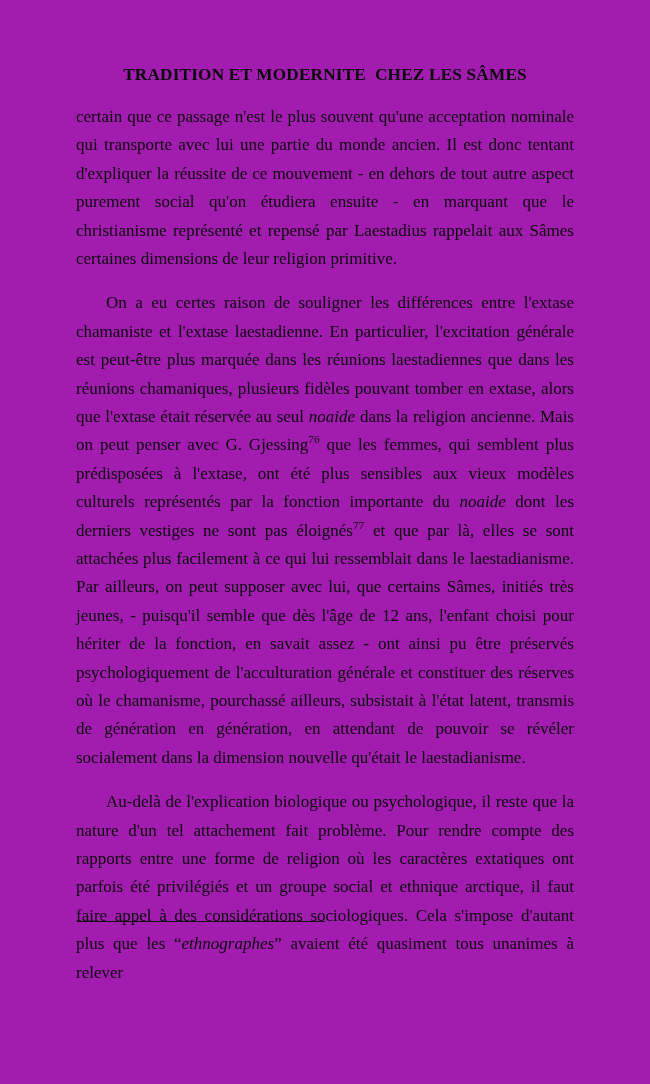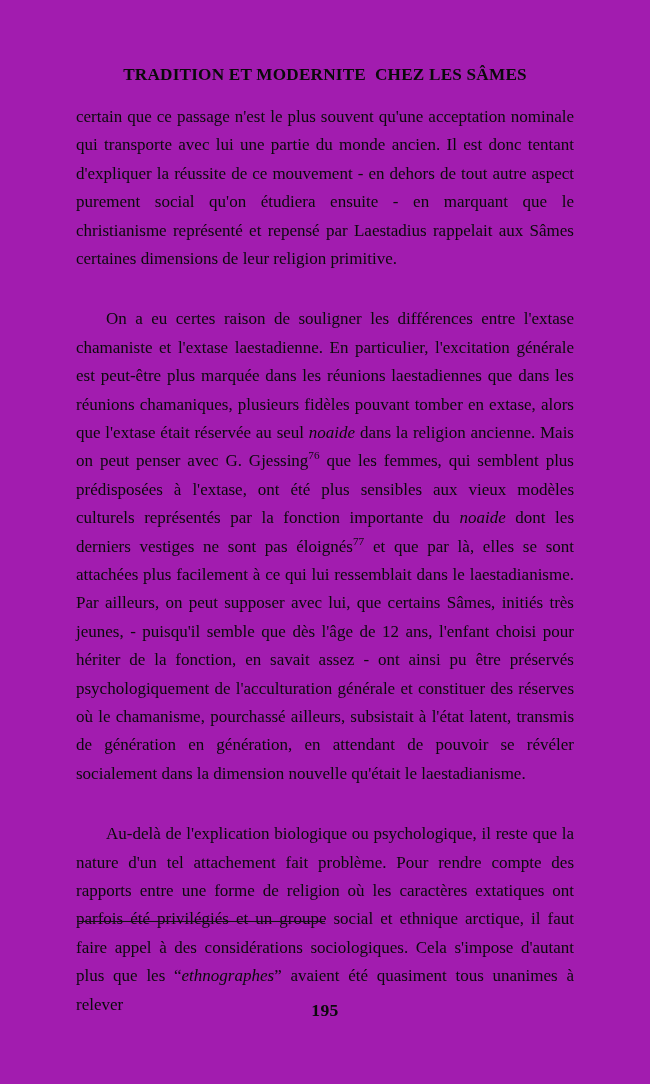--- a/index.html
+++ b/index.html
@@ -40,21 +40,21 @@
   p.para {
     margin: 0 0 0 0;
     text-align: justify;
     text-justify: inter-word;
     font-size: 17px;
     line-height: 28.4px;
     text-indent: 0;
     hyphens: none;
   }
   p.para + p.para {
-    margin-top: 32px;
+    margin-top: 16px;
   }
   p.para.indented {
     text-indent: 30px;
   }
   p.para i, .footnotes i {
     font-style: italic;
   }
   sup.fn {
     font-size: 0.66em;
     vertical-align: super;
@@ -113,15 +113,14 @@
         <p class="para indented">Au-delà de l'explication biologique ou psychologique, il reste que la nature d'un tel attachement fait problème. Pour rendre compte des rapports entre une forme de religion où les caractères extatiques ont parfois été privilégiés et un groupe social et ethnique arctique, il faut faire appel à des considérations sociologiques. Cela s'impose d'autant plus que les “<i>ethnographes</i>” avaient été quasiment tous unanimes à relever</p>
       </div>
 
   </div>
 
   <div class="fn-rule"></div>
 
   <div class="footnotes">
     </div>
 
-  <div class="page-number">195</div>
 
 </div>
 
 </body></html>

